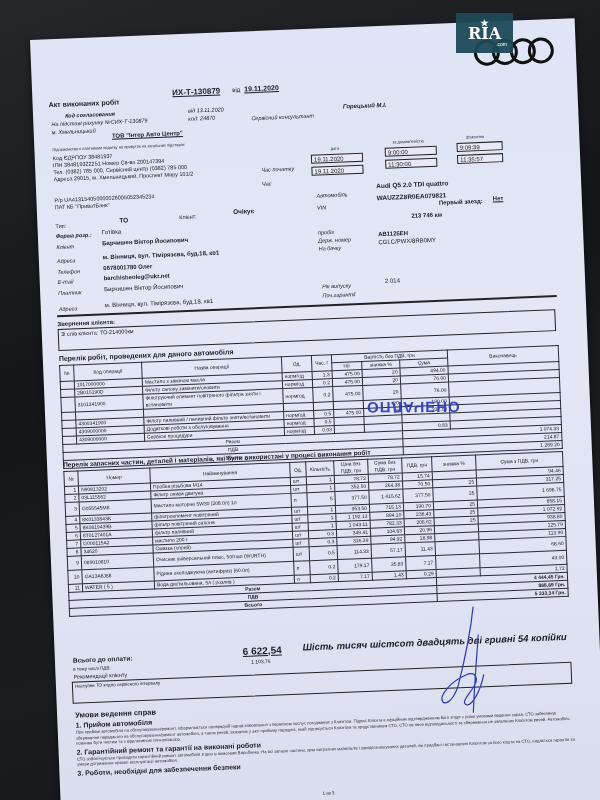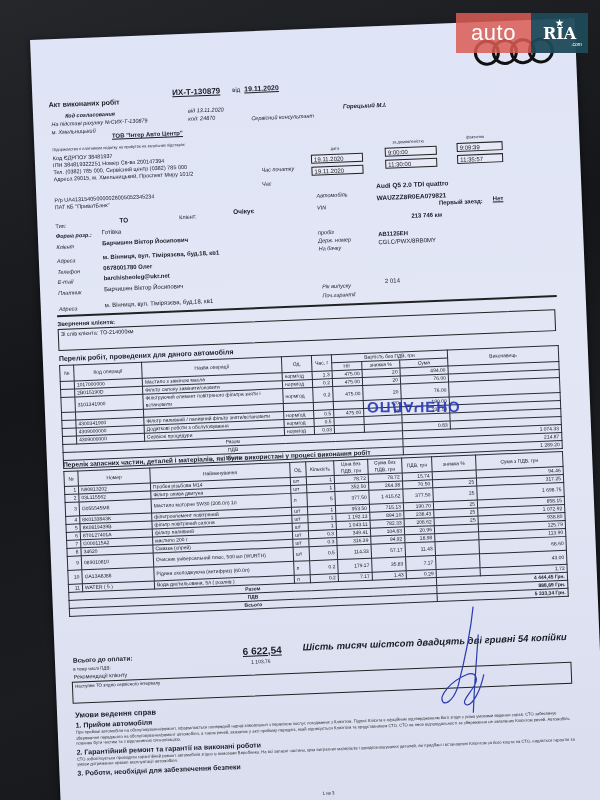--- a/index.html
+++ b/index.html
@@ -67,21 +67,20 @@
   .sig { position: absolute; }
   .terms p { font-size: 4.2px; line-height: 5.5px; color: #333; }
   .terms h4 { font-size: 7px; margin: 2px 0 1px; }
 </style>
 </head>
 <body>
 
 <div class="bg-fabric"></div>
 
 <div class="ria">
-  <div class="ria-auto">auto</div>
   <div class="ria-ria">
     <span class="ria-star">★</span>
     <span>RIA</span>
     <span class="ria-com">.com</span>
   </div>
 </div>
 
 <div class="paper">
   <div class="paper-inner">
 

